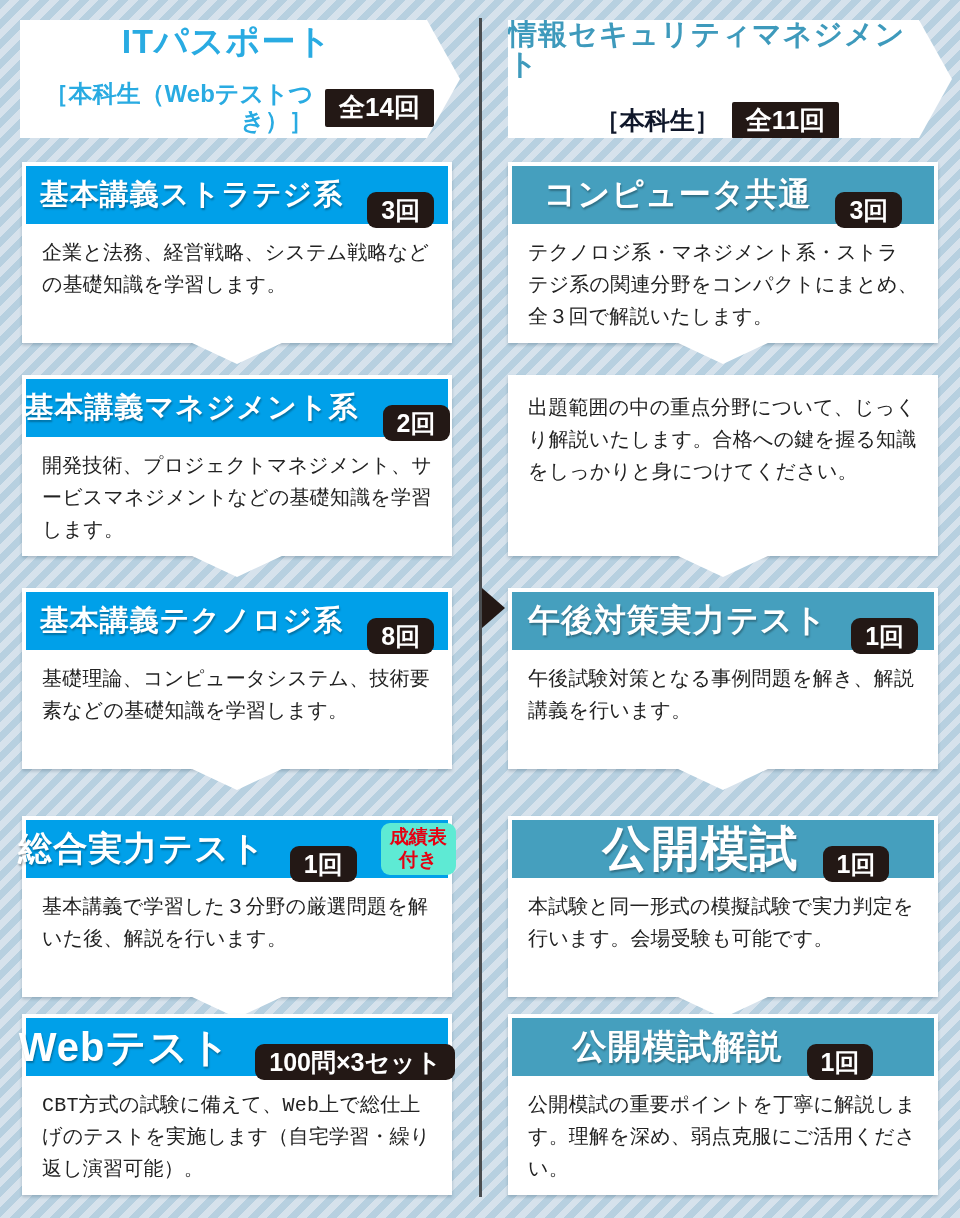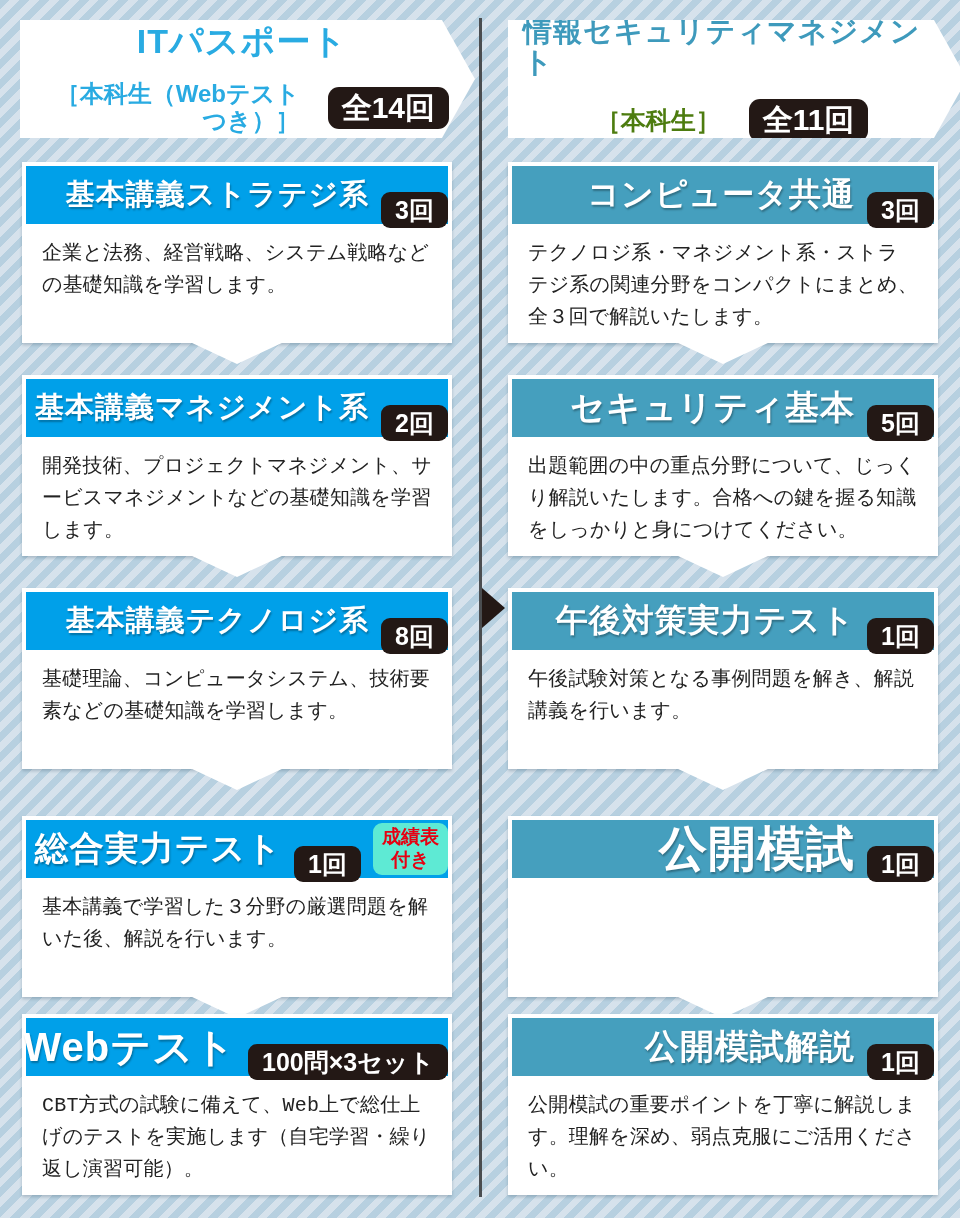--- a/index.html
+++ b/index.html
@@ -27,21 +27,20 @@
     top: 20px;
     height: 118px;
     background: #ffffff;
     clip-path: polygon(0 0, calc(100% - 33px) 0, 100% 50%, calc(100% - 33px) 100%, 0 100%);
     display: flex;
     flex-direction: column;
     align-items: center;
     justify-content: center;
     gap: 22px;
     filter: drop-shadow(0 2px 2px rgba(60,90,110,0.25));
-    padding-left: 15px;
   }
   .banner.left  { left: 20px;  width: 440px; }
   .banner.right { left: 508px; width: 444px; }
   .banner-title {
     font-weight: bold;
     letter-spacing: 1px;
     line-height: 1.05;
     padding-right: 26px;
   }
   .banner.left  .banner-title { color: #29abe2; font-size: 34px; }
@@ -51,31 +50,31 @@
     align-items: center;
     gap: 12px;
     padding-right: 26px;
   }
   .banner-subtitle {
     font-weight: bold;
     line-height: 1.1;
     text-align: right;
   }
   .banner.left  .banner-subtitle { color: #29abe2; font-size: 24px; }
-  .banner.right .banner-subtitle { color: #4d7c0f; font-size: 25px; }
+  .banner.right .banner-subtitle { color: #0f172a; font-size: 25px; }
   .count-badge {
     background: #231815;
     color: #ffffff;
     font-weight: bold;
     border-radius: 9px;
     padding: 4px 14px;
     line-height: 1.15;
     white-space: nowrap;
   }
-  .banner .count-badge { font-size: 30px; border-radius: 11px; margin-left: 16px; }
+  .banner .count-badge { font-size: 26px; border-radius: 2px; }
 
   
   .divider {
     position: absolute;
     left: 479px;
     top: 18px;
     width: 3px;
     height: 1179px;
     background: #4a4d50;
   }
@@ -105,22 +104,22 @@
   .row0 { top: 162px; }
   .row1 { top: 375px; }
   .row2 { top: 588px; }
   .row3 { top: 816px; }
   .row4 { top: 1014px; }
 
   .block-header {
     height: 58px;
     display: flex;
     align-items: center;
-    justify-content: flex-end;
-    gap: 12px;
+    justify-content: center;
+    gap: 24px;
   }
   .col-l .block-header { background: #00a0e9; }
   .col-r .block-header { background: #459fbe; }
   .block-title {
     color: #ffffff;
     font-weight: bold;
     font-size: 29px;
     letter-spacing: 1px;
     white-space: nowrap;
     text-shadow: 1px 2px 2px rgba(0, 0, 0, 0.3);
@@ -237,42 +236,39 @@
   <div class="block col-r row0 sz32">
     <div class="block-header">
       <span class="block-title">コンピュータ共通</span>
       <span class="count-badge">3回</span>
     </div>
     <div class="block-body">テクノロジ系・マネジメント系・ストラテジ系の関連分野をコンパクトにまとめ、全３回で解説いたします。</div>
     <div class="down-arrow"></div>
   </div>
 
   <div class="block col-r row1 sz34">
-    <div class="block-header">
-      <span class="block-title">セキュリティ基本</span>
-      <span class="count-badge">5回</span>
-    </div>
     <div class="block-body">出題範囲の中の重点分野について、じっくり解説いたします。合格への鍵を握る知識をしっかりと身につけてください。</div>
     <div class="down-arrow"></div>
   </div>
 
   <div class="block col-r row2 sz32">
     <div class="block-header">
       <span class="block-title">午後対策実力テスト</span>
       <span class="count-badge">1回</span>
     </div>
     <div class="block-body">午後試験対策となる事例問題を解き、解説講義を行います。</div>
     <div class="down-arrow"></div>
   </div>
 
   <div class="block col-r row3 sz36">
     <div class="block-header">
       <span class="block-title">公開模試</span>
       <span class="count-badge">1回</span>
     </div>
+    <div class="block-body">本試験と同一形式の模擬試験で実力判定を行います。会場受験も可能です。</div>
     <div class="down-arrow"></div>
   </div>
 
   <div class="block col-r row4 sz34">
     <div class="block-header">
       <span class="block-title">公開模試解説</span>
       <span class="count-badge">1回</span>
     </div>
     <div class="block-body">公開模試の重要ポイントを丁寧に解説します。理解を深め、弱点克服にご活用ください。</div>
   </div>

